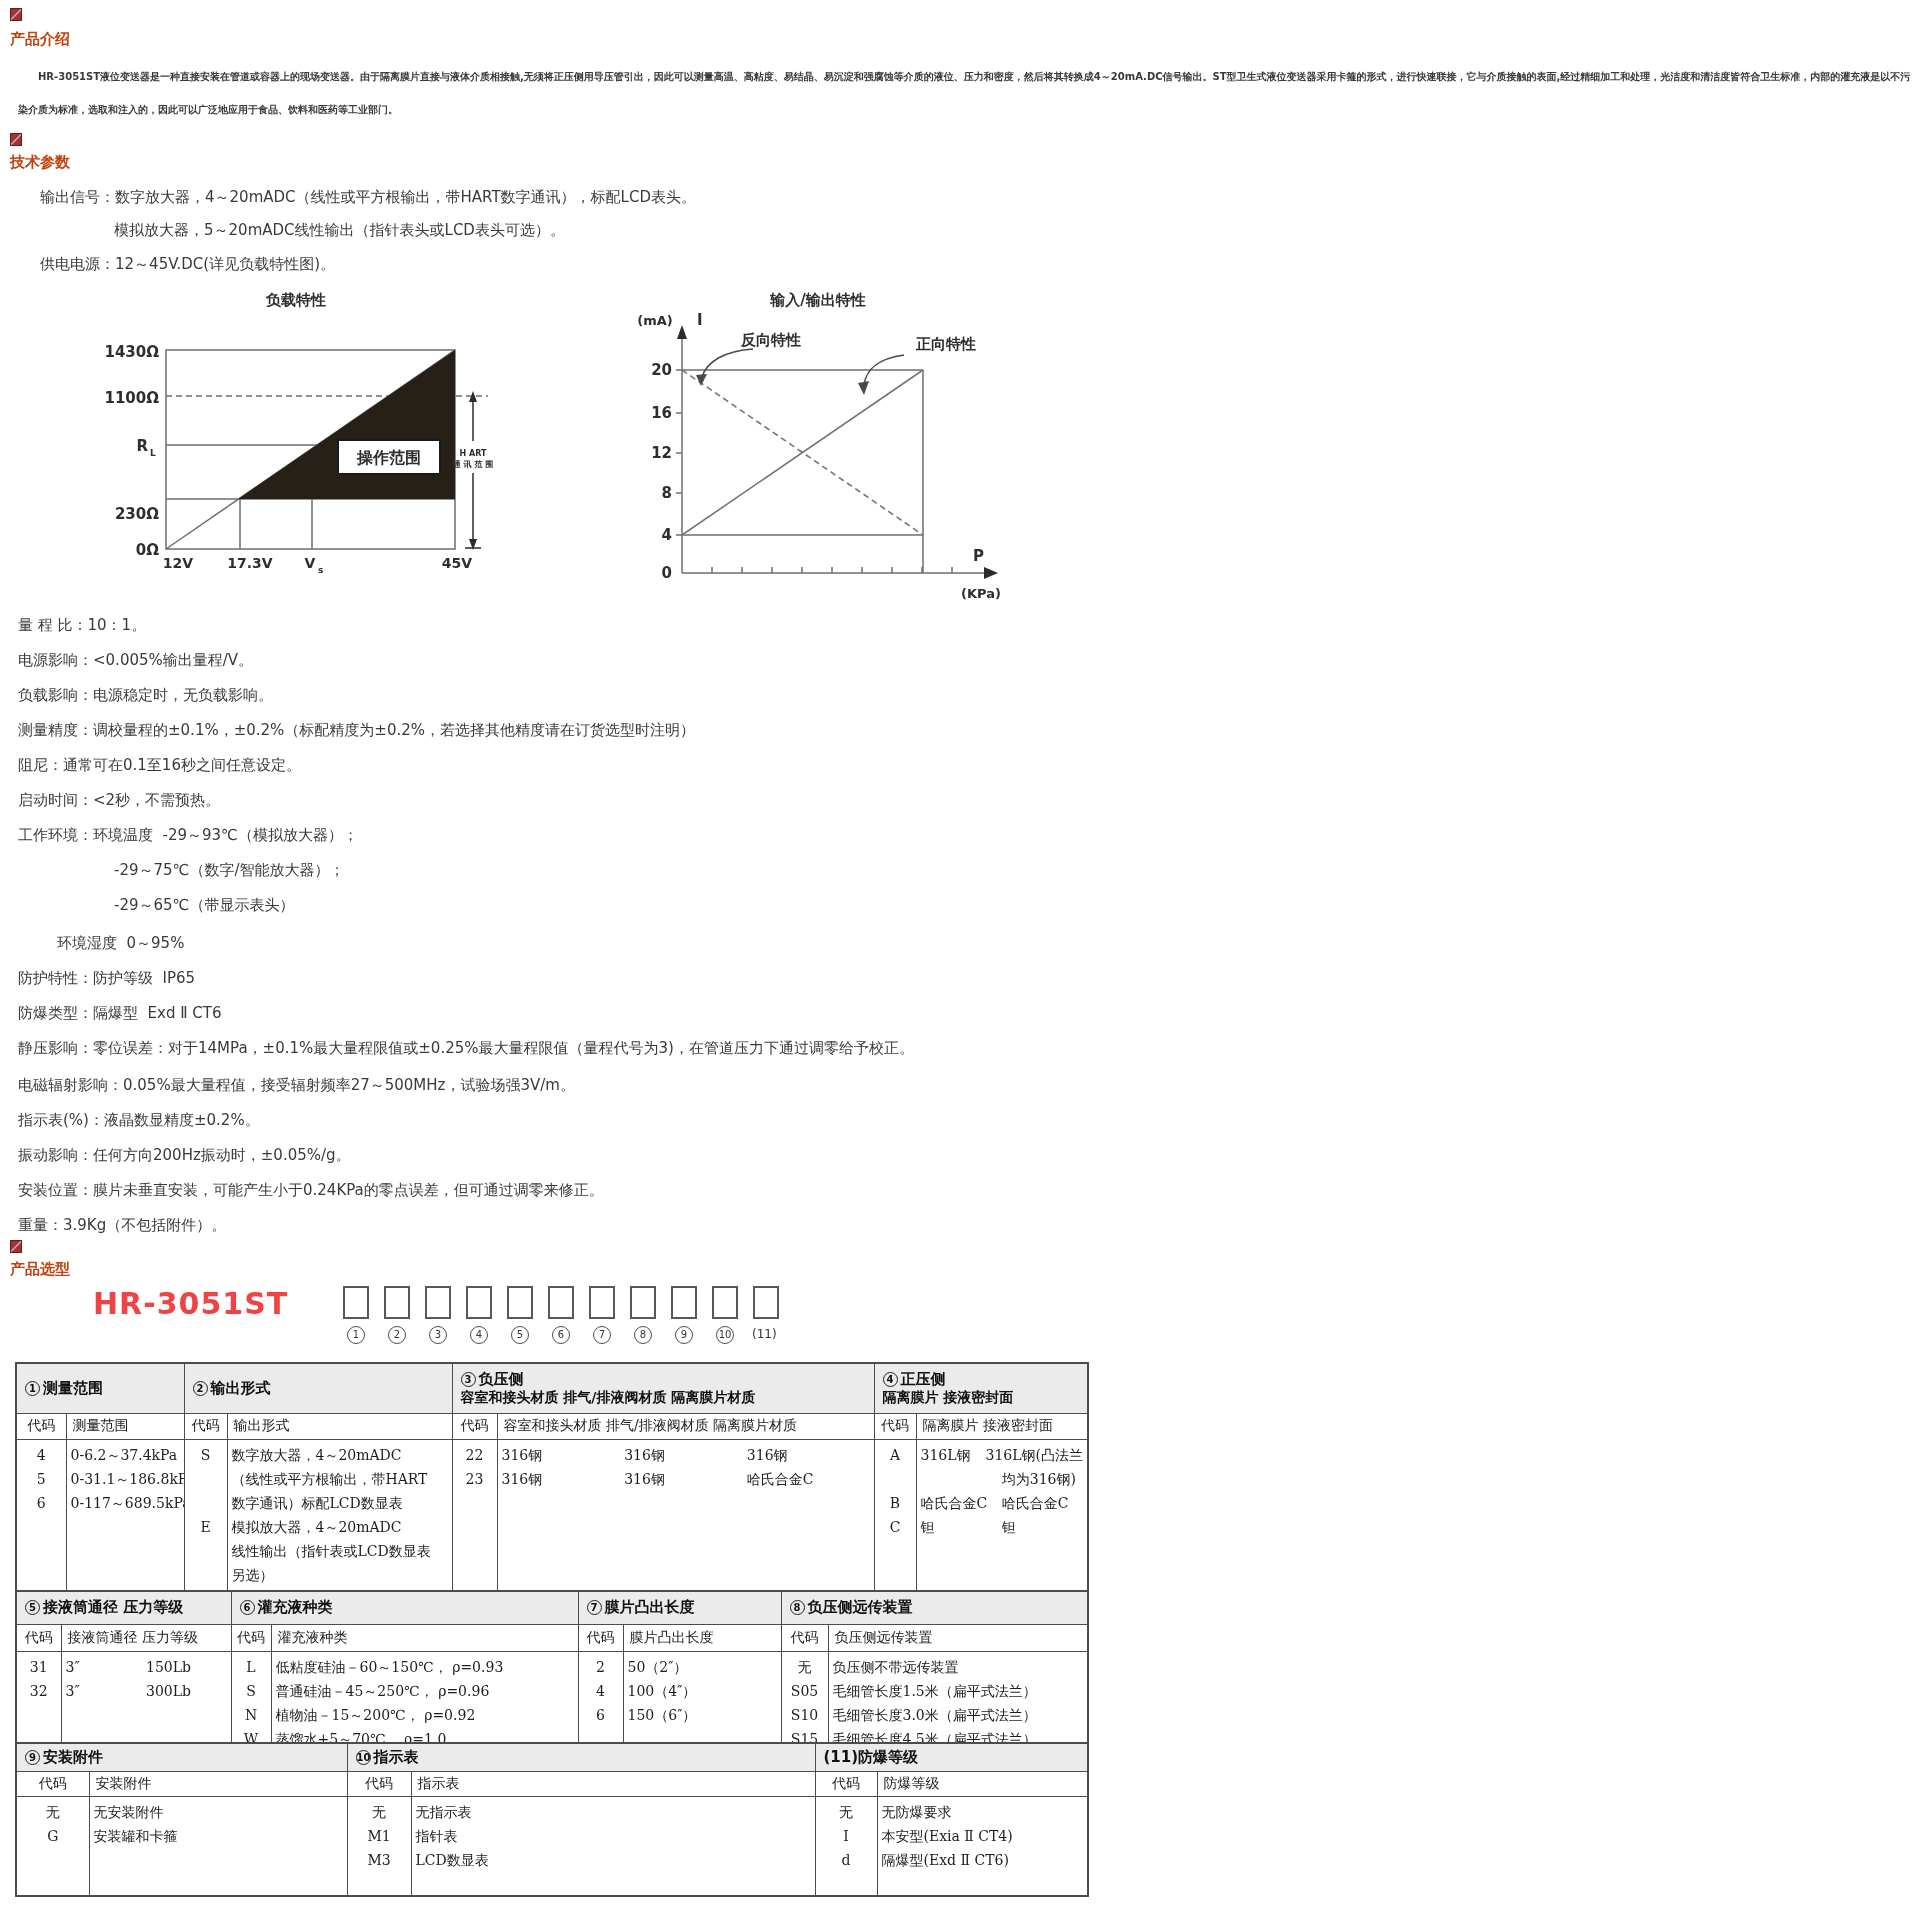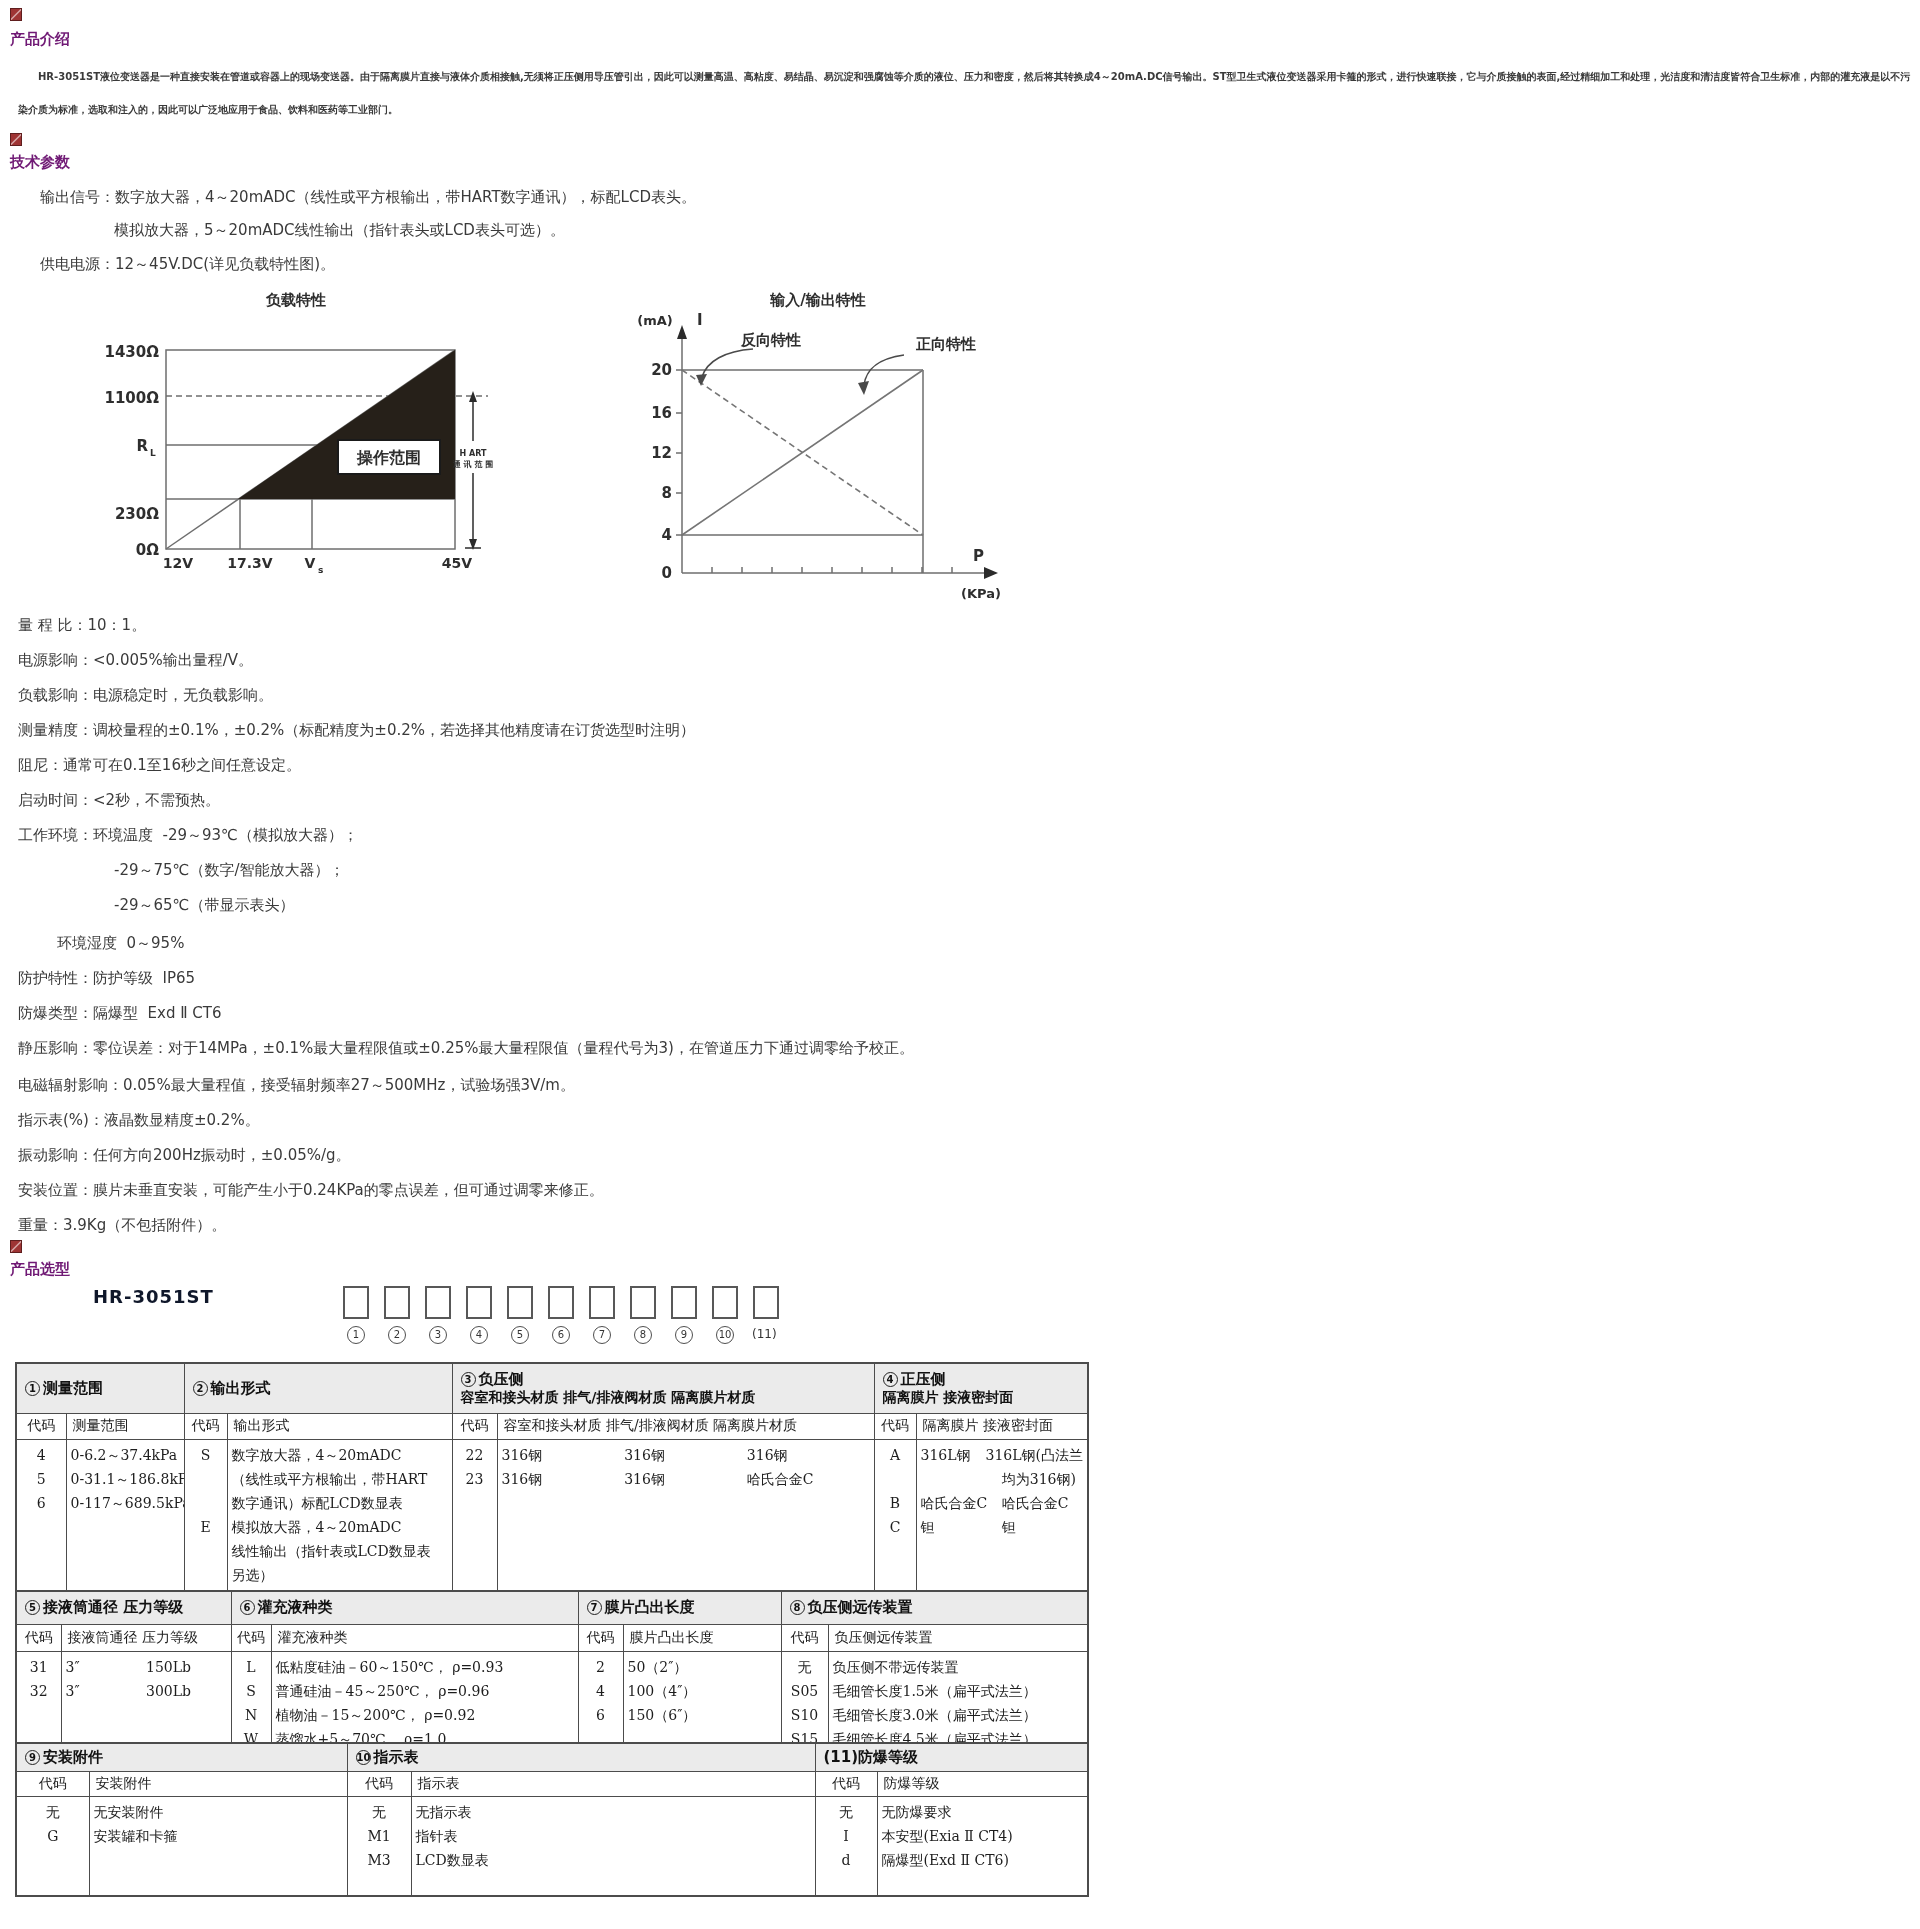--- a/index.html
+++ b/index.html
@@ -1,23 +1,23 @@
 <!DOCTYPE html>
 <html><head>
 <meta charset="utf-8">
 <style>
   html,body{margin:0;padding:0;background:#fff;}
   .page{position:relative;width:1920px;height:1929px;background:#ffffff;overflow:hidden;
         font-family:"DejaVu Sans","Liberation Sans",sans-serif;color:#3a3a3a;}
-  .sec{position:absolute;font-size:15px;font-weight:bold;color:#701a75;margin:0;}
+  .sec{position:absolute;font-size:15px;font-weight:bold;color:#c2410c;margin:0;}
   .para{position:absolute;font-size:10px;line-height:33px;text-indent:2em;color:#3a3a3a;margin:8px;font-weight:bold;}
   .tline{position:absolute;font-size:15px;line-height:22px;white-space:pre;color:#3a3a3a;}
   .bimg{position:absolute;width:12px;height:13px;box-sizing:border-box;border:1px solid #5f1e1e;
         background:linear-gradient(135deg,#9e3434 42%,#e5c6c6 50%,#9e3434 58%);}
-  .model{position:absolute;font-size:18px;font-weight:bold;color:#0f172a;letter-spacing:1px;}
+  .model{position:absolute;font-size:30px;font-weight:bold;color:#ef4444;letter-spacing:1px;}
   .selbox{position:absolute;width:26px;height:33px;border:2px solid #585858;box-sizing:border-box;background:#fff;}
   .numc{position:absolute;width:18px;height:18px;border:1px solid #4f4f4f;border-radius:50%;
         font-size:10px;line-height:16px;text-align:center;color:#333;box-sizing:border-box;}
   .numt{position:absolute;font-size:12px;color:#333;}
   .chart{position:absolute;}
   .chart text{fill:#2e2e2e;font-family:"DejaVu Sans","Liberation Sans",sans-serif;}
   table.sel{position:absolute;border-collapse:collapse;table-layout:fixed;background:#fff;
         font-family:"DejaVu Serif","Liberation Serif",serif;color:#1d1d1d;border:2px solid #4c4c4c;}
   table.sel th,table.sel td{border:1px solid #4c4c4c;overflow:hidden;}
   tr.secrow th{background:#ebebeb;font-family:"DejaVu Sans","Liberation Sans",sans-serif;

